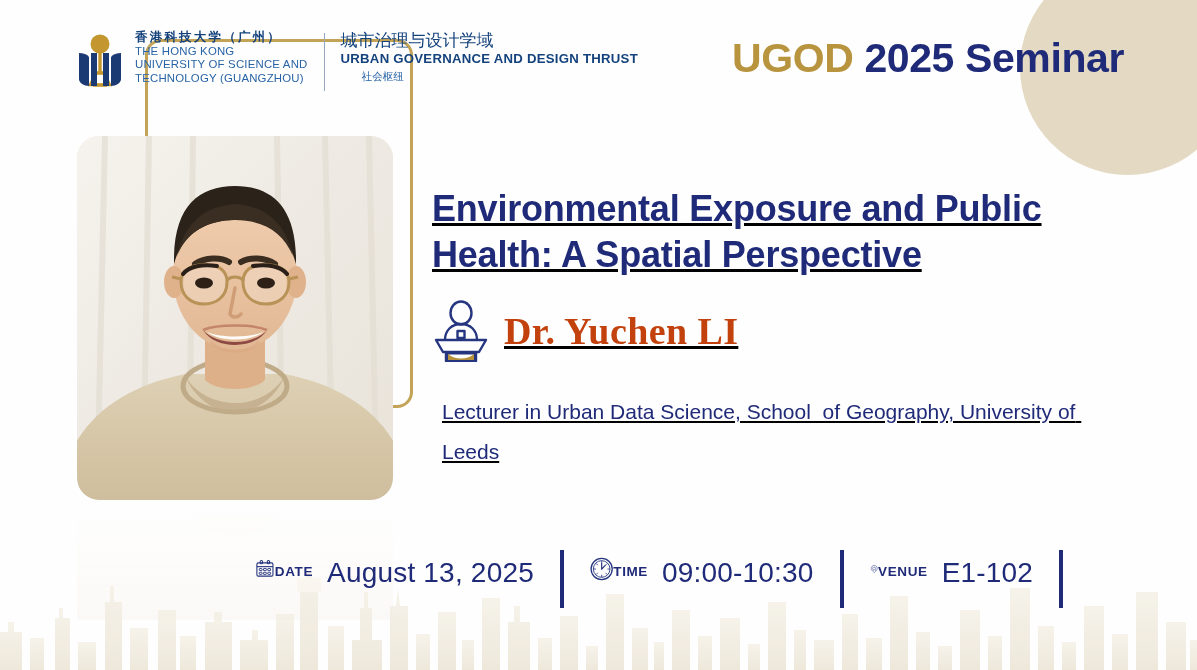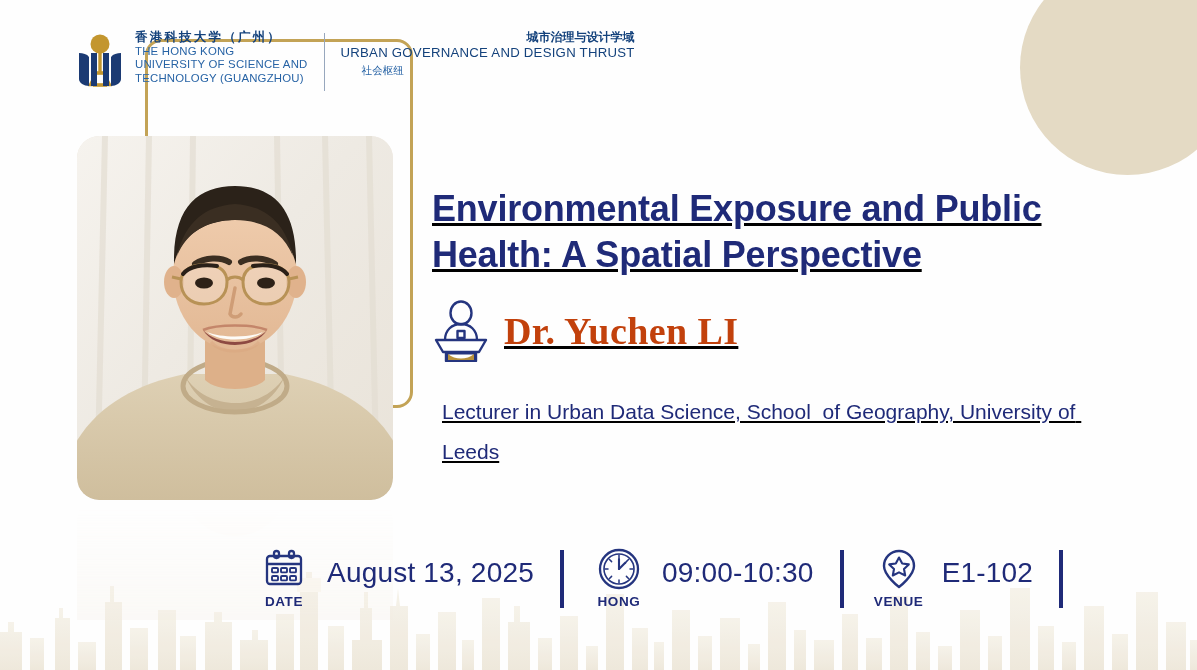--- a/index.html
+++ b/index.html
@@ -67,22 +67,22 @@
   }
 
   .logo-divider {
     width:1px; height:58px;
     background:#97a7bd;
     margin:3px 16px 0 16px;
     flex:0 0 auto;
   }
 
   .thrust-text { line-height:1.25; color:#1b4d8f; }
-  .thrust-cn   { font-size:12px; font-weight:bold; color:#14427c; white-space:nowrap;text-align:right; }
-  .thrust-en   { font-size:13.2px; font-weight:normal; color:#14427c; letter-spacing:.25px; white-space:nowrap; }
+  .thrust-cn   { font-size:17px; font-weight:normal; color:#14427c; white-space:nowrap; }
+  .thrust-en   { font-size:13.2px; font-weight:bold; color:#14427c; letter-spacing:.25px; white-space:nowrap; }
   .hub-cn      { font-size:10.6px; color:#2763a5; margin-top:2px; white-space:nowrap;margin-left:21px; }
   .hub-en      { font-size:11.6px; color:#2763a5; letter-spacing:.2px; white-space:nowrap; }
 
   .seminar-title {
     position:absolute;
     right:73px; top:35px;
     font-size:41px; font-weight:bold;
     letter-spacing:-.4px;
     white-space:nowrap;
     z-index:4;
@@ -172,21 +172,21 @@
     left:0; bottom:52px;
     width:1197px; height:72px;
     display:flex; align-items:center;
     z-index:5;
   }
   .info-item {
     display:flex; align-items:flex-start;
     height:72px;
   }
   .info-icon-col {
-    display:flex; flex-direction:column; align-items:center;
+    display:flex; flex-direction:row; align-items:center;
     width:58px;
     padding-top:2px;
     text-align:right;
   }
   .info-icon { width:42px; height:42px; }
   .info-label {
     font-size:13.5px; font-weight:bold; color:#1f2a78;
     letter-spacing:.6px; margin-top:4px;
   }
   .info-value {
@@ -294,20 +294,23 @@
 
       <div class="logo-divider"></div>
 
       <div class="thrust-text">
         <div class="thrust-cn">城市治理与设计学域</div>
         <div class="thrust-en">URBAN GOVERNANCE AND DESIGN THRUST</div>
         <div class="hub-cn">社会枢纽</div>
       </div>
     </div>
 
+    <div class="seminar-title">
+      <span class="ugod">UGOD</span><span> </span><span class="yr">2025 Seminar</span>
+    </div>
   </div>
 
   <div class="gold-frame"></div>
 
   <div class="photo-reflection">
     <svg viewBox="0 0 316 364">
       <rect width="316" height="364" fill="#f3ece2"></rect>
       <ellipse cx="158" cy="300" rx="120" ry="70" fill="#e8dcc6"></ellipse>
       <ellipse cx="158" cy="160" rx="62" ry="76" fill="#edd9c3"></ellipse>
     </svg>
@@ -455,21 +458,21 @@
             <line x1="11.5" y1="11.5" x2="13.6" y2="13.6"></line>
             <line x1="28.4" y1="28.4" x2="30.5" y2="30.5"></line>
             <line x1="30.5" y1="11.5" x2="28.4" y2="13.6"></line>
             <line x1="13.6" y1="28.4" x2="11.5" y2="30.5"></line>
           </g>
           <g stroke="#25357f" stroke-width="2.1" stroke-linecap="round">
             <line x1="21" y1="21" x2="21" y2="11"></line>
             <line x1="21" y1="21" x2="27.5" y2="14.5"></line>
           </g>
         </svg>
-        <div class="info-label">HONG</div>
+        <div class="info-label">TIME</div>
       </div>
       <div class="info-value">09:00-10:30</div>
     </div>
 
     <div class="vsep"></div>
 
     <div class="info-item">
       <div class="info-icon-col">
         <svg class="info-icon" viewBox="0 0 42 42">
           <path d="M21 3 C12.7 3 6 9.7 6 18 C6 27.5 21 39 21 39 C21 39 36 27.5 36 18 C36 9.7 29.3 3 21 3 Z" fill="none" stroke="#25357f" stroke-width="2.4" stroke-linejoin="round"></path>

